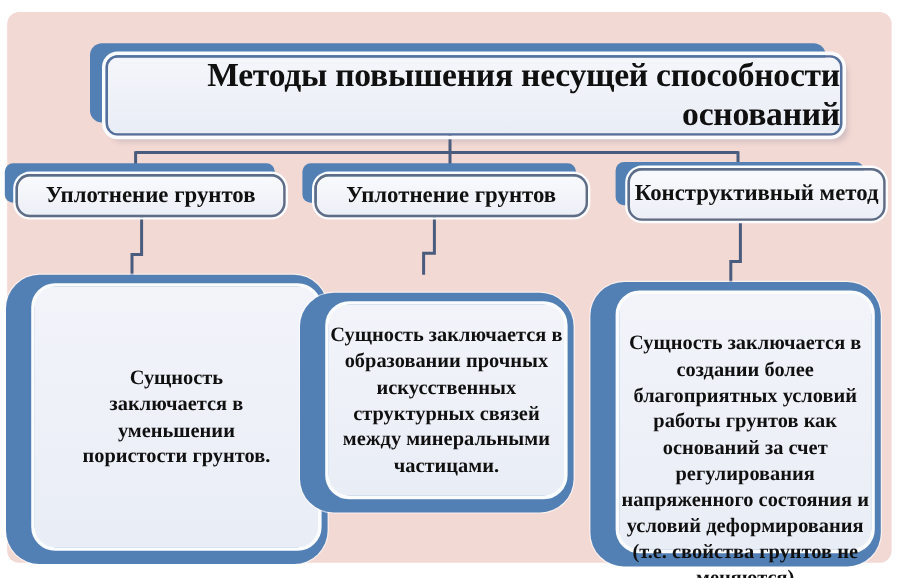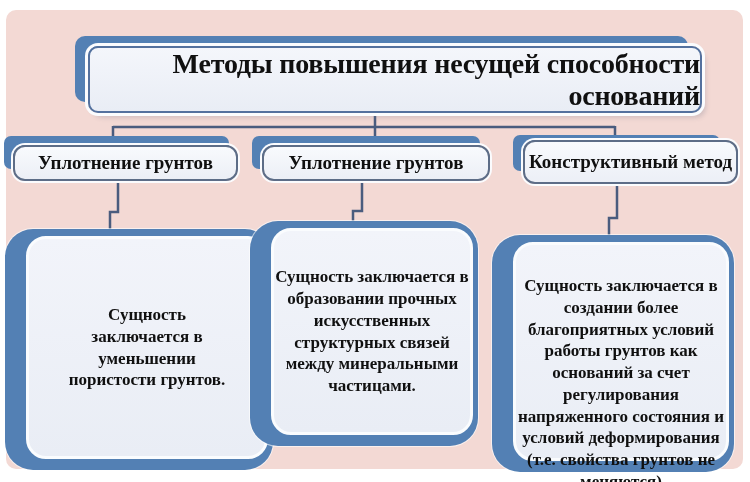--- a/index.html
+++ b/index.html
@@ -63,21 +63,21 @@
     background: linear-gradient(180deg, #f2f4fa 0%, #e9edf5 100%);
     border: 3px solid #fafcfe; border-radius: 20px;
     display: flex; align-items: center; justify-content: center;
   }
   .l3-inner .txt {
     font-weight: bold; font-size: 17px; color: #101010; text-align: center;
     line-height: 1.28;
   }
   .c1 { left: 5px;   top: 229px; width: 268px; height: 241px; }
   .c1 .txt { max-width: 172px; }
-  .c2 { left: 250px; top: 221px; width: 228px; height: 225px; }
+  .c2 { left: 250px; top: 244px; width: 228px; height: 183px; }
   .c2 .txt { max-width: 204px; }
   .c3 { left: 492px; top: 235px; width: 242px; height: 237px; }
   .c3 .l3-inner { align-items: flex-start; }
   .c3 .txt { max-width: 212px; padding-top: 6px; margin-top: 24px; }
 </style>
 </head>
 <body>
 
 <div class="canvas">
 

